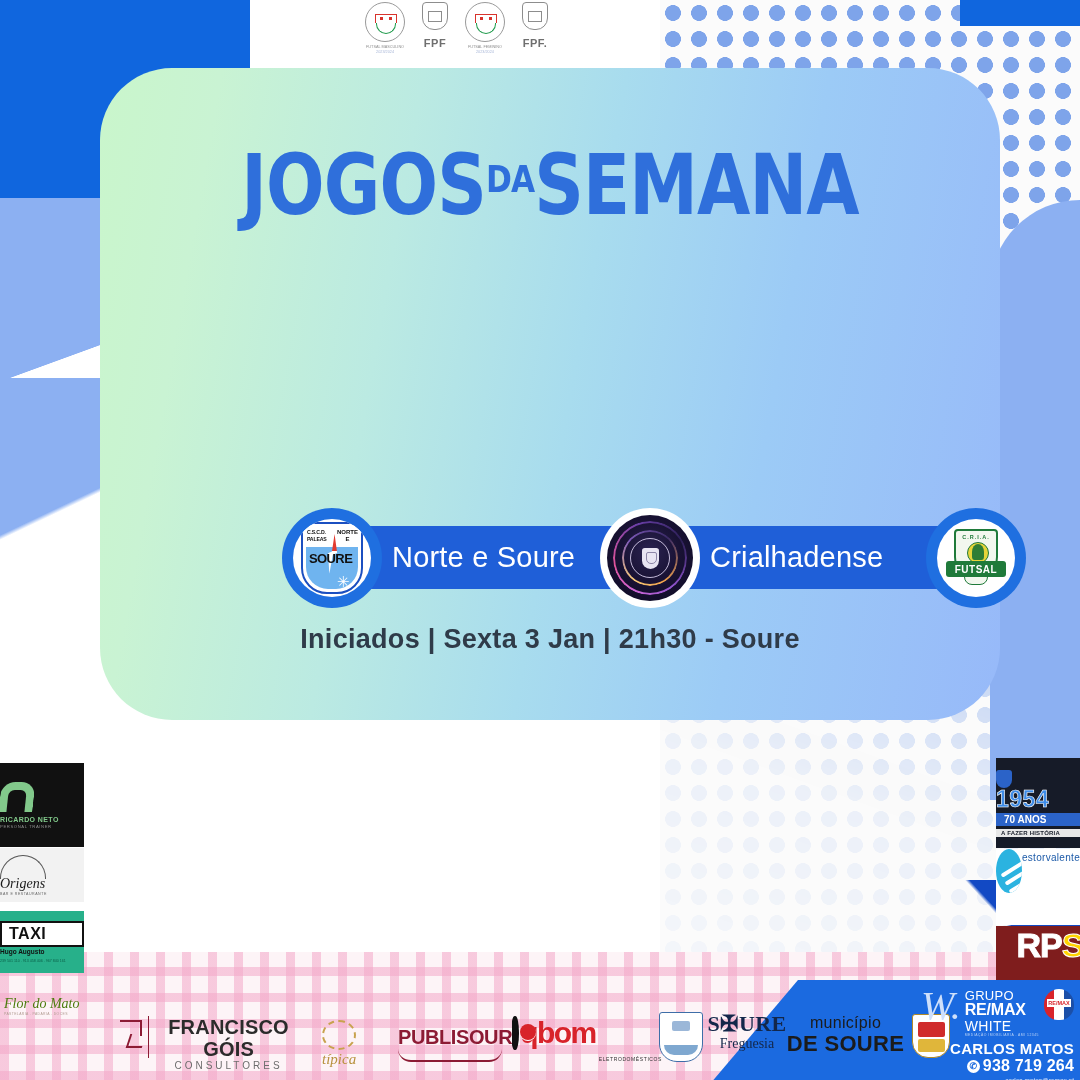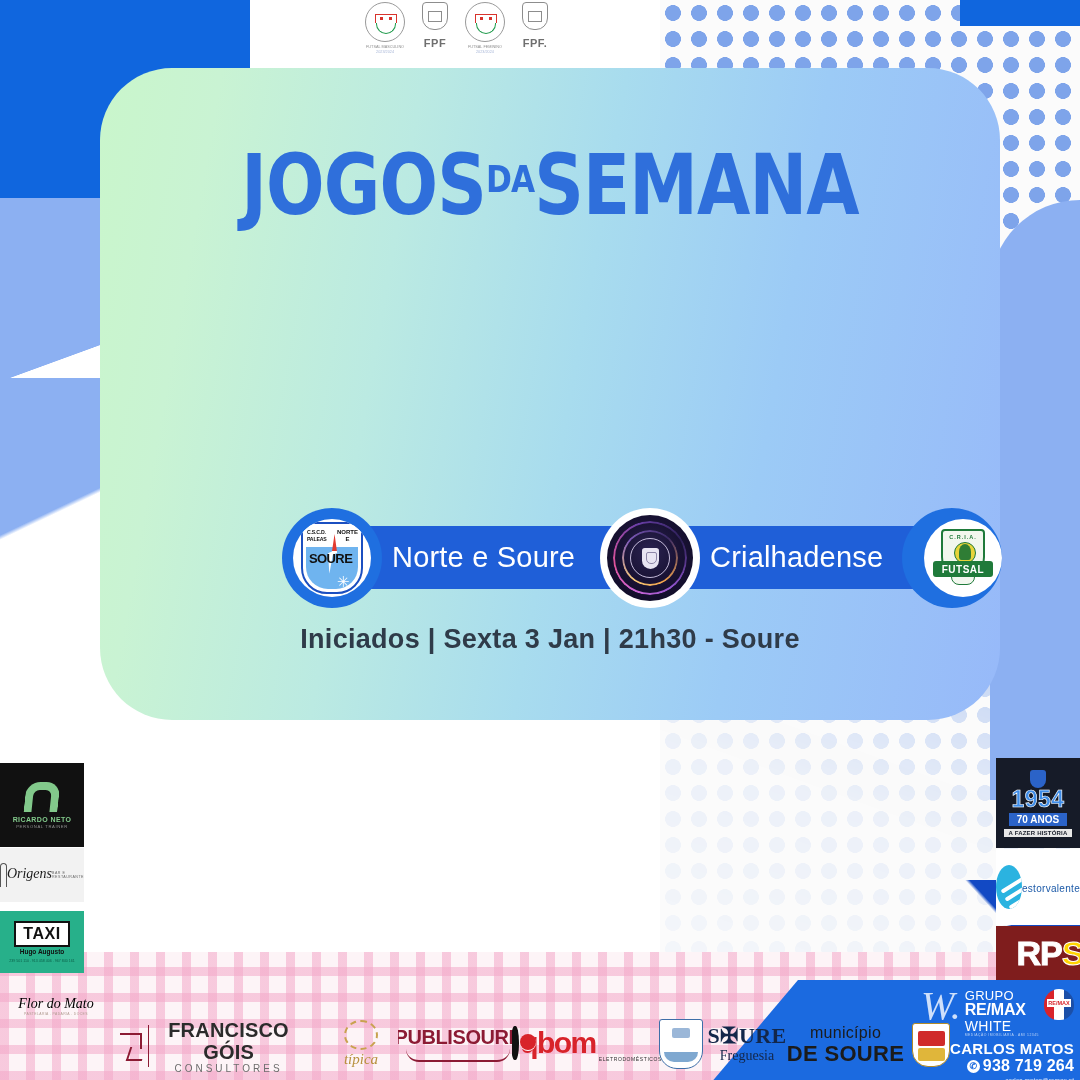--- a/index.html
+++ b/index.html
@@ -242,21 +242,21 @@
 
   
   .logo-disc {
     position: absolute; top: 0;
     width: 100px; height: 100px;
     border-radius: 50%;
     background: #1f6fe0;
     display: flex; align-items: center; justify-content: center;
   }
   .logo-disc.left { left: 0; }
-  .logo-disc.right { left: 620px; justify-content: flex-end; }
+  .logo-disc.right { left: 644px; }
   .logo-inner {
     width: 78px; height: 78px;
     border-radius: 50%;
     background: #ffffff;
     display: flex; align-items: center; justify-content: center;
     overflow: hidden;
   }
 
   
   .center-badge {
@@ -416,21 +416,21 @@
     text-align: center;
     color: #2f3b49;
     font-weight: 700;
     font-size: 27px;
     letter-spacing: 0.3px;
   }
 
   
   .sp {
     position: absolute;
-    display: flex; align-items: center; justify-content: center;
+    display: flex; justify-content: center;
     overflow: hidden;
   }
   .sp-label { text-align: center; line-height: 1.1; }
 
   
   .sp-ricardo {
     left: 0; top: 763px; width: 84px; height: 84px;
     background: #111111; flex-direction: column;
   }
   .sp-ricardo .rn-mark {
@@ -439,21 +439,21 @@
     border-top: 8px solid #82c98b;
     border-right: 8px solid #82c98b;
     border-radius: 14px 14px 0 0;
     transform: skewX(-6deg);
   }
   .sp-ricardo .rn-t1 { color: #82c98b; font-size: 7px; font-weight: 700; margin-top: 4px; letter-spacing: 0.4px; }
   .sp-ricardo .rn-t2 { color: #8f8f8f; font-size: 4.2px; letter-spacing: 0.6px; margin-top: 1px; }
 
   .sp-origens {
     left: 0; top: 848px; width: 84px; height: 54px;
-    background: #f2f2f2; 
+    background: #f2f2f2; flex-direction: column;
   }
   .sp-origens .or-arc {
     width: 46px; height: 24px;
     border: 1.6px solid #555;
     border-bottom: none;
     border-radius: 24px 24px 0 0;
   }
   .sp-origens .or-t { font-size: 14px; font-style: italic; color: #1b1b1b; font-family: "Liberation Serif", serif; margin-top: -3px; }
   .sp-origens .or-s { font-size: 3.6px; color: #666; letter-spacing: 0.5px; }
 
@@ -515,21 +515,21 @@
   }
   .sp-rps .rps-t {
     font-size: 34px; font-weight: 700; color: #ffffff;
     letter-spacing: -1px;
     -webkit-text-stroke: 1px #ffffff;
   }
   .sp-rps .rps-p { color: #ffd400; }
 
   
   .sp-flor { left: 4px; top: 986px; width: 104px; height: 40px; flex-direction: column; }
-  .sp-flor .fl-t { font-family: "Liberation Serif", serif; font-style: italic; font-size: 14px; color: #000000; }
+  .sp-flor .fl-t { font-family: "Liberation Serif", serif; font-style: italic; font-size: 14px; color: #4d7c0f; }
   .sp-flor .fl-s { font-size: 3.4px; color: #b09a90; letter-spacing: 0.4px; }
 
   .sp-pasel { left: 8px; top: 1022px; width: 96px; height: 54px; flex-direction: column; }
   .sp-pasel .pa-dot { width: 26px; height: 19px; border-radius: 50%; background: #5a2b1c; }
   .sp-pasel .pa-t { font-family: "Liberation Serif", serif; font-size: 21px; font-weight: 700; color: #4a1f14; letter-spacing: 0.5px; }
   .sp-pasel .pa-s { font-size: 3.4px; color: #8a6a5c; letter-spacing: 0.6px; }
 
   .sp-fgois { left: 118px; top: 1016px; width: 180px; height: 60px; }
   .sp-fgois .fg-mark {
     width: 30px; height: 34px; margin-right: 6px; position: relative;

